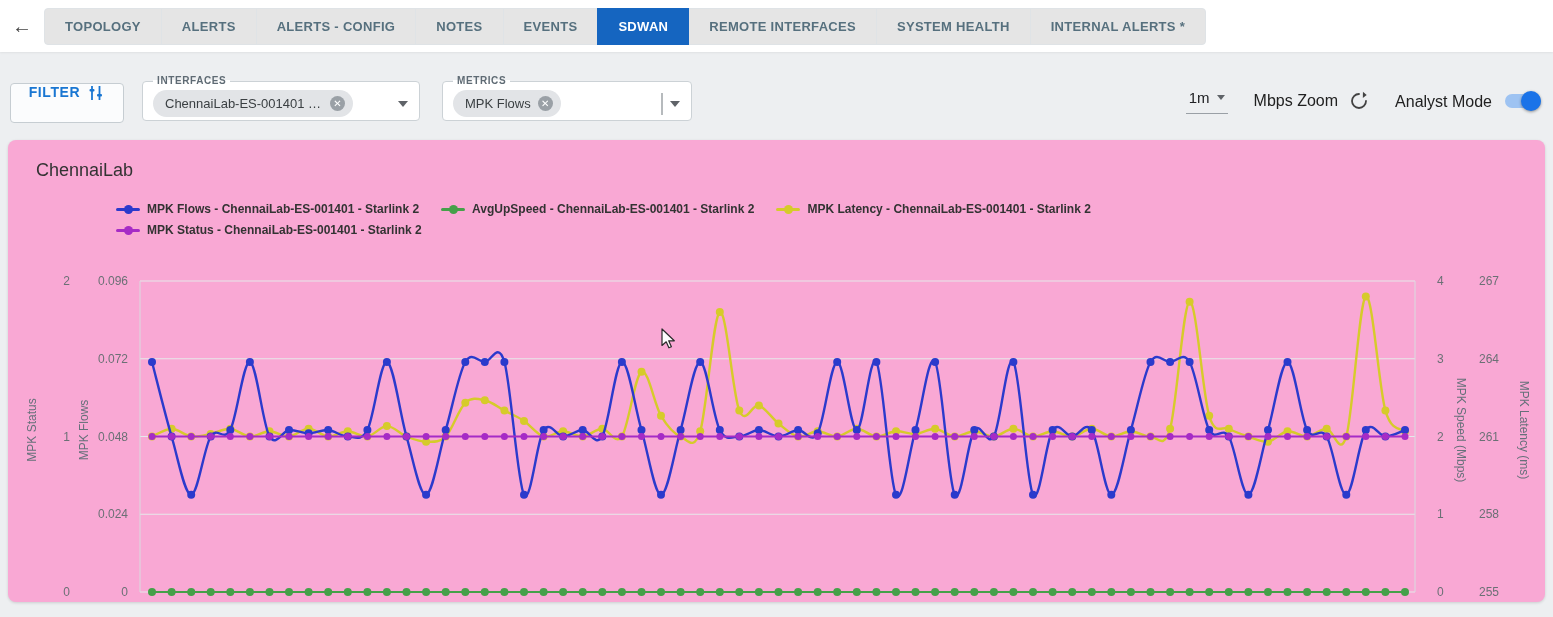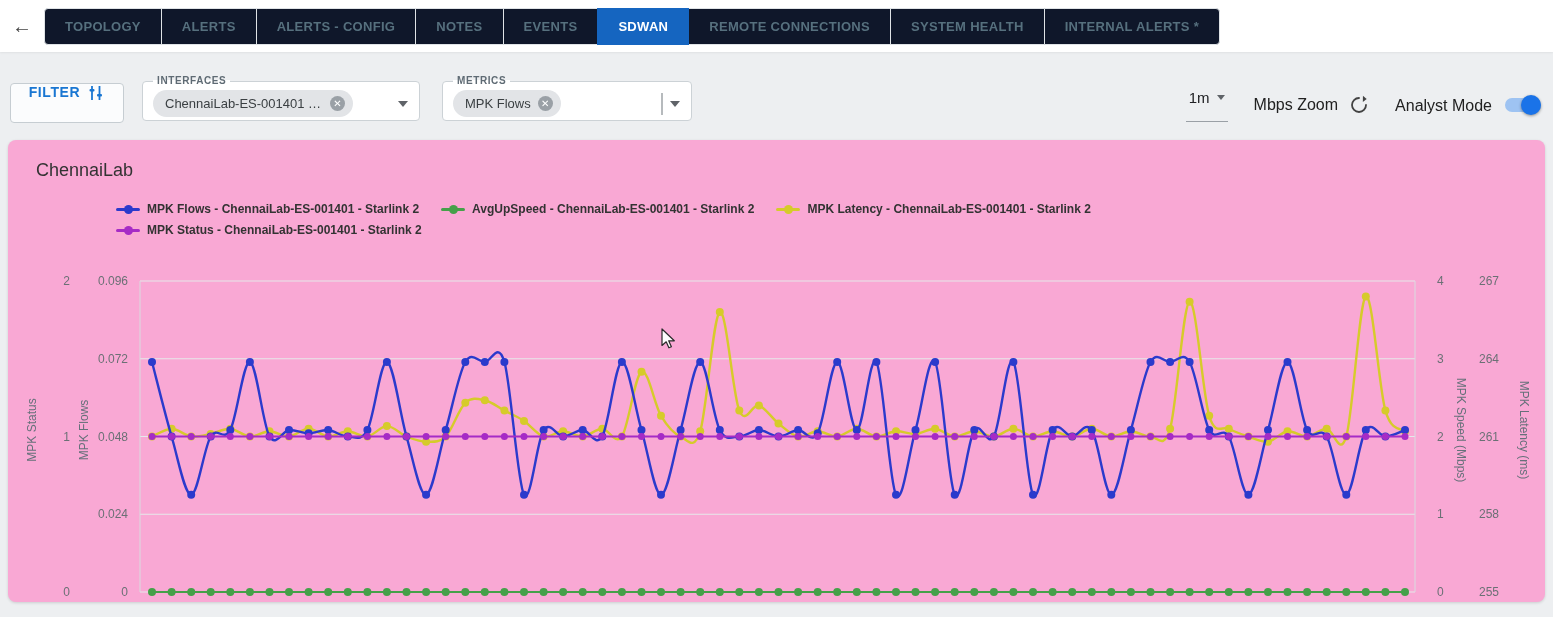--- a/index.html
+++ b/index.html
@@ -5,21 +5,21 @@
   * { margin:0; padding:0; box-sizing:border-box; }
   html,body { width:1553px; height:617px; overflow:hidden;
     font-family:"Liberation Sans", sans-serif; background:#edeff1; }
 
   
   .topbar { position:absolute; left:0; top:0; width:100%; height:52px;
     background:#fff; display:flex; align-items:center; box-shadow:0 1px 2px rgba(0,0,0,.06); }
   .back-btn { width:44px; height:52px; border:none; background:transparent;
     font-size:20px; color:#424242; cursor:pointer; }
   .tabs { display:flex; }
-  .tab { height:37px; padding:0 20px; background:#0f172a; border:1px solid #dfe3e6;
+  .tab { height:37px; padding:0 20px; background:#e5e5e5; border:1px solid #dfe3e6;
     margin-left:-1px; font-family:inherit; font-size:13px; font-weight:600;
     letter-spacing:.3px; color:#56707e; cursor:pointer; white-space:nowrap; }
   .tab:first-child { border-radius:4px 0 0 4px; margin-left:0; }
   .tab:last-child { border-radius:0 4px 4px 0; }
   .tab.active { background:var(--tab-active,#1565c0); color:#fff; border-color:var(--tab-active,#1565c0); position:relative; z-index:1; }
 
   
   .filter-row { position:absolute; left:10px; top:80px; right:10px; height:46px; }
   .filter-btn { position:absolute; left:0; top:3px; height:40px; width:114px;
     background:#fbfcfd; border:1px solid #c6cdd2; border-radius:4px;
@@ -39,21 +39,21 @@
   .chip-text { max-width:158px; overflow:hidden; text-overflow:ellipsis; white-space:nowrap; }
   .chip-close { width:15px; height:15px; min-width:15px; border-radius:50%; background:#9aa0a6;
     color:#fff; font-size:10px; line-height:15px; text-align:center; cursor:pointer; }
   .dd-arrow { position:absolute; right:11px; top:19px; width:0; height:0;
     border-left:5px solid transparent; border-right:5px solid transparent;
     border-top:6px solid #5f6368; cursor:pointer; }
   .text-cursor { position:absolute; right:28px; top:11px; width:2px; height:22px; background:#b6babd; }
 
   .right-controls { position:absolute; right:2px; top:8px; display:flex; align-items:center; gap:26px; }
   .time-range { display:flex; align-items:center; gap:7px; font-size:15px; color:#202124;
-    border-bottom:1px solid #9aa0a6; padding:1px 3px 15px 3px; cursor:pointer; }
+    border-bottom:1px solid #9aa0a6; padding:1px 3px 7px 3px; cursor:pointer; }
   .time-caret { width:0; height:0; border-left:4px solid transparent; border-right:4px solid transparent;
     border-top:5px solid #5f6368; }
   .reset-zoom { display:flex; align-items:center; gap:11px; font-size:16px; color:#212121; cursor:pointer; }
   .analyst { display:flex; align-items:flex-end; gap:13px; font-size:16px; color:#212121; }
   .toggle { position:relative; width:36px; height:20px; cursor:pointer; }
   .toggle .track { position:absolute; left:0; top:3px; width:36px; height:14px; border-radius:7px; background:#bdbdbd; }
   .toggle .thumb { position:absolute; left:0; top:0; width:20px; height:20px; border-radius:50%;
     background:#fafafa; box-shadow:0 1px 3px rgba(0,0,0,.4); transition:left .1s; }
   .toggle.on .track { background:var(--toggle-track,#9ec3f2); }
   .toggle.on .thumb { left:16px; background:var(--toggle-thumb,#1a73e8); }
@@ -78,21 +78,21 @@
 
 <div class="topbar">
   <button class="back-btn">←</button>
   <div class="tabs">
     <button class="tab">TOPOLOGY</button>
     <button class="tab">ALERTS</button>
     <button class="tab">ALERTS - CONFIG</button>
     <button class="tab">NOTES</button>
     <button class="tab">EVENTS</button>
     <button class="tab active">SDWAN</button>
-    <button class="tab">REMOTE CONNECTIONS</button>
+    <button class="tab">REMOTE INTERFACES</button>
     <button class="tab">SYSTEM HEALTH</button>
     <button class="tab">INTERNAL ALERTS *</button>
   </div>
 </div>
 
 <div class="filter-row">
   <button class="filter-btn">
     <span>FILTER</span>
     <svg width="18" height="18" viewBox="0 0 18 18">
       <g stroke="#1976d2" stroke-width="1.8" fill="none">

